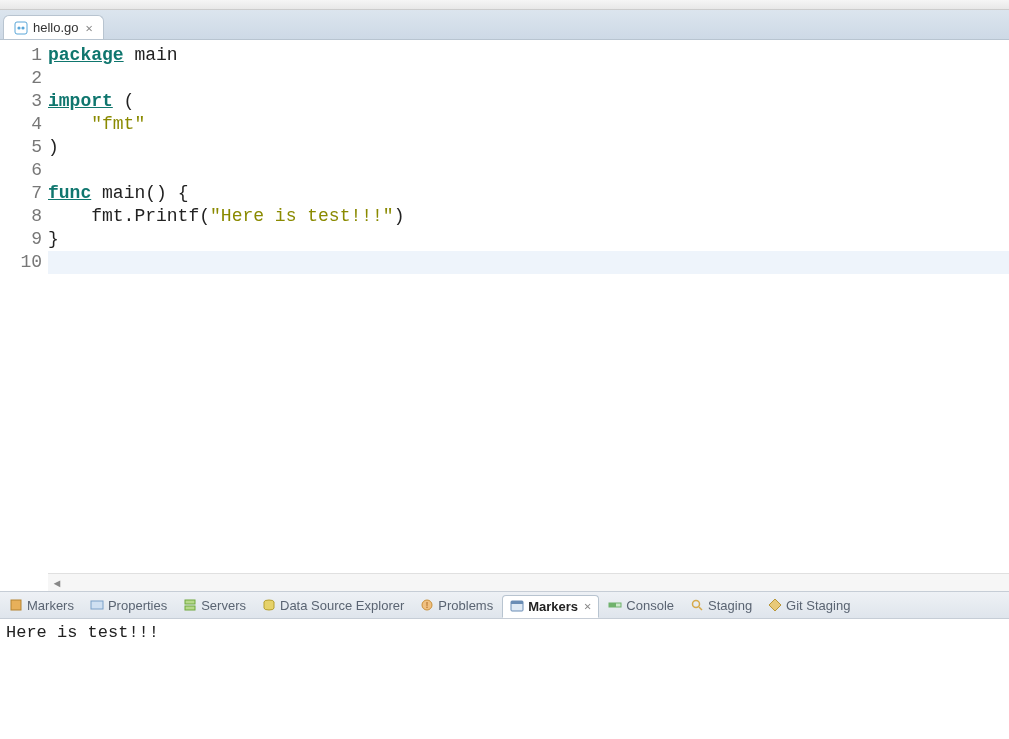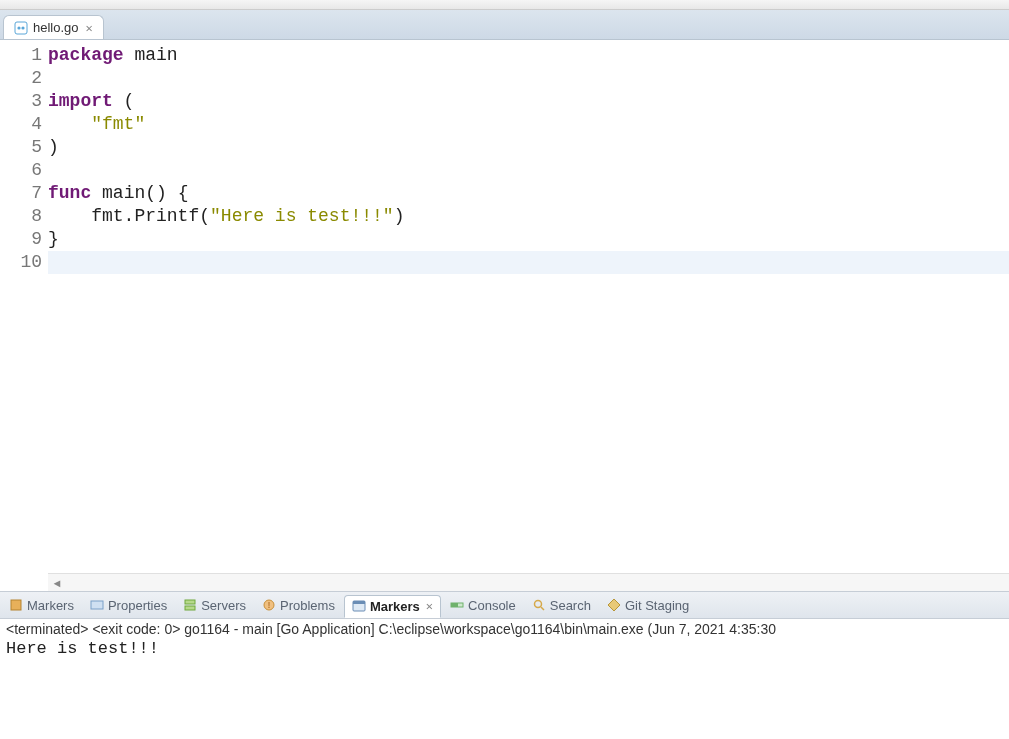--- a/index.html
+++ b/index.html
@@ -74,21 +74,21 @@
   padding-top: 4px;
   font-family: Consolas, "Courier New", monospace;
   font-size: 18px;
   line-height: 23px;
   white-space: pre;
   color: #222;
   position: relative;
 }
 .code-line { height: 23px; }
 .code-line.curline { background: #eef4fb; }
-.kw { color: #701a75; font-weight: bold; }
+.kw { color: #0f766e; font-weight: bold; text-decoration: underline; }
 .str { color: #8a8a00; }
 .ident { color: #222; margin-top: 16px; }
 .hscroll {
   position: absolute;
   bottom: 0;
   left: 48px;
   right: 0;
   height: 18px;
   background: #f6f6f6;
   border-top: 1px solid #e0e0e0;
@@ -217,20 +217,29 @@
         <svg viewBox="0 0 14 14">
           <rect x="2" y="2" width="10" height="4" fill="#b6d98a" stroke="#6fa83d"></rect>
           <rect x="2" y="8" width="10" height="4" fill="#b6d98a" stroke="#6fa83d"></rect>
         </svg>
       </span>
     <span>Servers</span>
   </div>
   <div class="ptab">
     <span class="picon">
         <svg viewBox="0 0 14 14">
+          <ellipse cx="7" cy="4" rx="5" ry="2" fill="#e6d26a" stroke="#b59f2e"></ellipse>
+          <path d="M2 4 v6 a5 2 0 0 0 10 0 v-6" fill="#e6d26a" stroke="#b59f2e"></path>
+        </svg>
+      </span>
+    <span>Data Source Explorer</span>
+  </div>
+  <div class="ptab">
+    <span class="picon">
+        <svg viewBox="0 0 14 14">
           <circle cx="7" cy="7" r="5" fill="#f0c080" stroke="#c8903a"></circle>
           <text x="7" y="10" text-anchor="middle" font-size="9" fill="#a05a10">!</text>
         </svg>
       </span>
     <span>Problems</span>
   </div>
   <div class="ptab active">
     <span class="picon">
         <svg viewBox="0 0 14 14">
           <rect x="1" y="2" width="12" height="10" rx="1" fill="#dfeaf5" stroke="#6a8db5"></rect>
@@ -249,28 +258,27 @@
       </span>
     <span>Console</span>
   </div>
   <div class="ptab">
     <span class="picon">
         <svg viewBox="0 0 14 14">
           <circle cx="6" cy="6" r="3.5" fill="none" stroke="#d6a94a" stroke-width="1.5"></circle>
           <line x1="9" y1="9" x2="12" y2="12" stroke="#d6a94a" stroke-width="1.5"></line>
         </svg>
       </span>
-    <span>Search</span>
+    <span>Staging</span>
   </div>
   <div class="ptab">
     <span class="picon">
         <svg viewBox="0 0 14 14">
           <path d="M7 1 L13 7 L7 13 L1 7 Z" fill="#e8c978" stroke="#b89638"></path>
         </svg>
       </span>
     <span>Git Staging</span>
   </div>
 </div>
 
 <div class="console-area">
-  <div class="console-status">&lt;terminated&gt; &lt;exit code: 0&gt; go1164 - main [Go Application] C:\eclipse\workspace\go1164\bin\main.exe (Jun 7, 2021 4:35:30</div>
   <div class="console-output">Here is test!!!</div>
 </div>
 
 </body></html>

